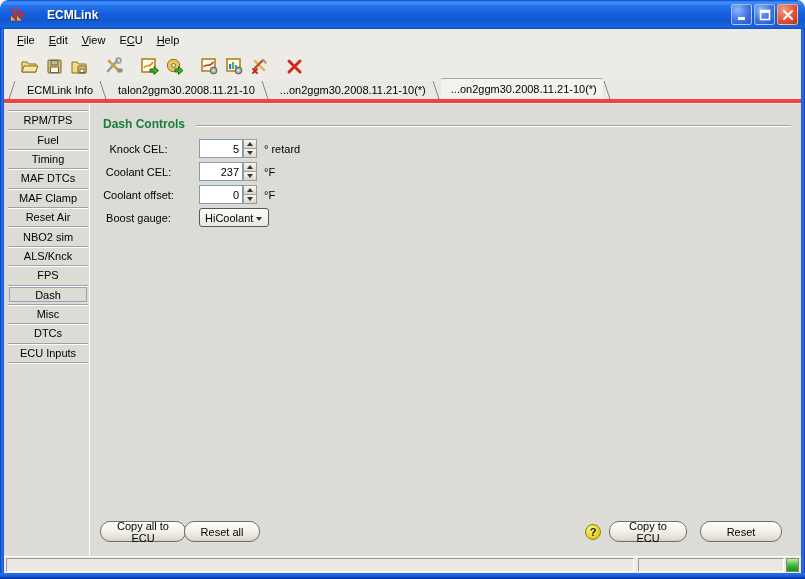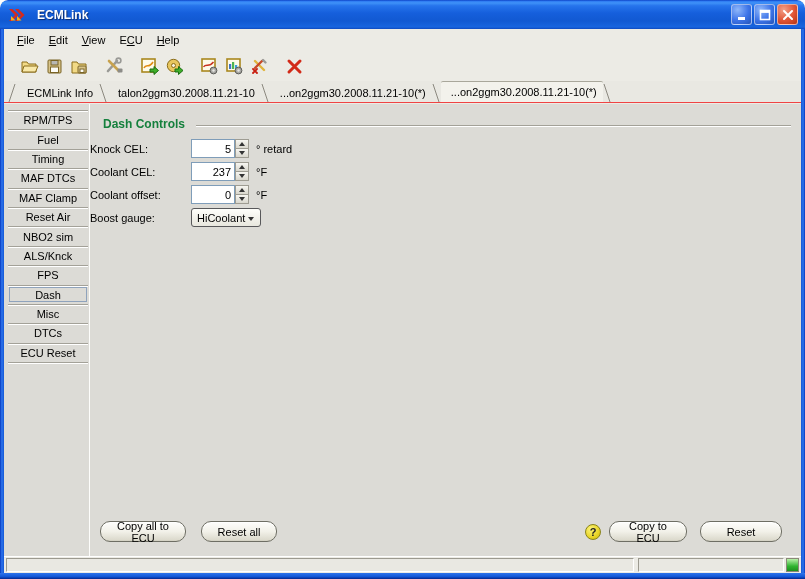--- a/index.html
+++ b/index.html
@@ -10,54 +10,54 @@
   .titlebar{position:absolute;left:0;top:0;width:805px;height:29px;
     background:linear-gradient(180deg,#0A3DC2 0%,#2E7BF2 4%,#3F92F8 10%,#2674EC 20%,#155FDC 45%,#1159D2 72%,#1865DF 93%,#0E4ABF 100%);
     border-radius:8px 8px 0 0;display:flex;align-items:center;}
   .border-l,.border-r{position:absolute;top:29px;bottom:0;width:4px;
     background:linear-gradient(90deg,#0536BE,#2E74EC 45%,#1257D6);}
   .border-l{left:0;}
   .border-r{right:0;background:linear-gradient(270deg,#0536BE,#2E74EC 45%,#1257D6);}
   .border-b{position:absolute;left:0;right:0;bottom:0;height:6px;
     background:linear-gradient(180deg,#2E74EC,#1257D6 60%,#04278F);}
   .app-icon{margin-left:7px;width:18px;height:18px;}
-  .title-text{color:#fff;font-weight:bold;font-size:12px;margin-left:12px;text-shadow:1px 1px 1px #0D2B6B;}
+  .title-text{color:#fff;font-weight:bold;font-size:12px;margin-left:22px;text-shadow:1px 1px 1px #0D2B6B;}
   .winbtns{position:absolute;right:7px;top:4px;display:flex;gap:2px;}
   .winbtn{width:21px;height:21px;border-radius:3px;border:1px solid rgba(255,255,255,.55);
     display:flex;align-items:center;justify-content:center;}
   .winbtn.blue{background:radial-gradient(circle at 30% 25%,#8FB7FA 0%,#3D74E8 55%,#2454B8 100%);}
   .winbtn.red{background:radial-gradient(circle at 30% 25%,#F2A088 0%,#E05536 55%,#B43312 100%);}
   
   .client{position:absolute;left:4px;right:4px;top:29px;bottom:6px;background:#ECEBE5;}
   .menubar{position:absolute;left:0;right:0;top:0;height:22px;display:flex;align-items:center;padding-left:6px;background:#ECEBE5;}
   .menu-item{padding:3px 7px;cursor:default;}
   .menu-item u{text-decoration:underline;}
   .toolbar{position:absolute;left:0;right:0;top:22px;height:30px;display:flex;align-items:center;padding-left:14px;background:#ECEBE5;}
   .tool{width:22px;height:22px;display:flex;align-items:center;justify-content:center;border-radius:2px;}
   .tgap{margin-left:13px;}
   .tsm{margin-left:3px;}
   
-  .tabbar{position:absolute;left:0;right:0;top:52px;height:22px;background:#E9E8E2;border-bottom:1px solid #ef4444;
+  .tabbar{position:absolute;left:0;right:0;top:52px;height:22px;background:#E9E8E2;border-bottom:4px solid #ef4444;
     display:flex;align-items:flex-end;padding-left:4px;}
   .tab{position:relative;height:19px;display:flex;align-items:center;padding:0 6px 0 10px;color:#000;}
   .tab.active{height:21px;background:#F3F2EC;border-top:1px solid #A9A79B;border-radius:2px 2px 0 0;}
   .tab-sep{display:block;height:20px;width:9px;}
   
   .page{position:absolute;left:0;right:0;top:75px;height:453px;background:#DCDBD6;}
   .sidebar{position:absolute;left:4px;top:6px;width:80px;}
   .sidebar::before{content:'';display:block;height:0;border-top:1px solid #A3A198;box-shadow:0 1px 0 #fff;}
   .side-item{position:relative;height:19.4px;display:flex;align-items:center;justify-content:center;
     border-bottom:1px solid #A3A198;box-shadow:0 1px 0 #fff;cursor:default;}
   .side-item.selected::before{content:'';position:absolute;left:1px;right:1px;top:1px;bottom:2px;border:1px solid #8FA3BC;}
   .vdivider{position:absolute;left:85px;top:0;bottom:0;width:1px;background:#FDFDFB;}
   .main{position:absolute;left:86px;top:0;right:0;bottom:0;}
   .group-title{position:absolute;left:13px;top:13px;font-weight:bold;font-size:12px;color:#15803d;}
   .group-line{position:absolute;left:106px;right:10px;top:21px;height:1px;background:#A3A198;box-shadow:0 1px 0 #fff;}
   .row{position:absolute;left:0;height:19px;display:flex;align-items:center;}
-  .flabel{width:97px;text-align:left;margin-right:4px;}
+  .flabel{width:97px;text-align:center;margin-right:12px;}
   .tbox{display:inline-flex;justify-content:flex-end;align-items:center;width:44px;height:19px;background:#fff;
     border:1px solid #7F9DB9;padding-right:3px;}
   .spin{display:inline-flex;flex-direction:column;width:14px;height:19px;}
   .spin span{flex:1;display:flex;align-items:center;justify-content:center;border:1px solid #9E9C92;
     background:linear-gradient(180deg,#F7F6F1,#D9D7CD);}
   .spin span + span{border-top:none;}
   .tri-up{width:0;height:0;border-left:3px solid transparent;border-right:3px solid transparent;border-bottom:4px solid #333;}
   .tri-dn{width:0;height:0;border-left:3px solid transparent;border-right:3px solid transparent;border-top:4px solid #333;}
   .funit{margin-left:7px;}
   .combo{position:relative;display:inline-flex;align-items:center;width:70px;height:19px;border:1px solid #58585A;
@@ -227,21 +227,21 @@
         <div class="side-item">Timing</div>
         <div class="side-item">MAF DTCs</div>
         <div class="side-item">MAF Clamp</div>
         <div class="side-item">Reset Air</div>
         <div class="side-item">NBO2 sim</div>
         <div class="side-item">ALS/Knck</div>
         <div class="side-item">FPS</div>
         <div class="side-item selected">Dash</div>
         <div class="side-item">Misc</div>
         <div class="side-item">DTCs</div>
-        <div class="side-item">ECU Reset</div>
+        <div class="side-item">ECU Inputs</div>
       </div>
       <div class="vdivider"></div>
 
       <div class="main">
         <span class="group-title">Dash Controls</span>
         <div class="group-line"></div>
 
         <div class="row" style="top:35px">
           <span class="flabel">Knock CEL:</span>
           <span class="tbox">5</span>
@@ -286,21 +286,21 @@
 
         <div class="row" style="top:104px">
           <span class="flabel">Boost gauge:</span>
           <span class="combo">
             <span>HiCoolant</span>
             <i class="tri-dn"></i>
           </span>
         </div>
 
         <button class="xpbtn" style="left:10px;top:417px;width:86px">Copy all to ECU</button>
-        <button class="xpbtn" style="left:111px;top:417px;width:76px">Reset all</button>
+        <button class="xpbtn" style="left:94px;top:417px;width:76px">Reset all</button>
         <span class="help-badge" style="left:495px;top:420px">?</span>
         <button class="xpbtn" style="left:519px;top:417px;width:78px">Copy to ECU</button>
         <button class="xpbtn" style="left:610px;top:417px;width:82px">Reset</button>
       </div>
     </div>
 
     <div class="statusbar">
       <div class="spanel" style="left:2px;width:628px"></div>
       <div class="spanel" style="left:634px;width:146px"></div>
       <div class="led" style="left:782px"></div>

